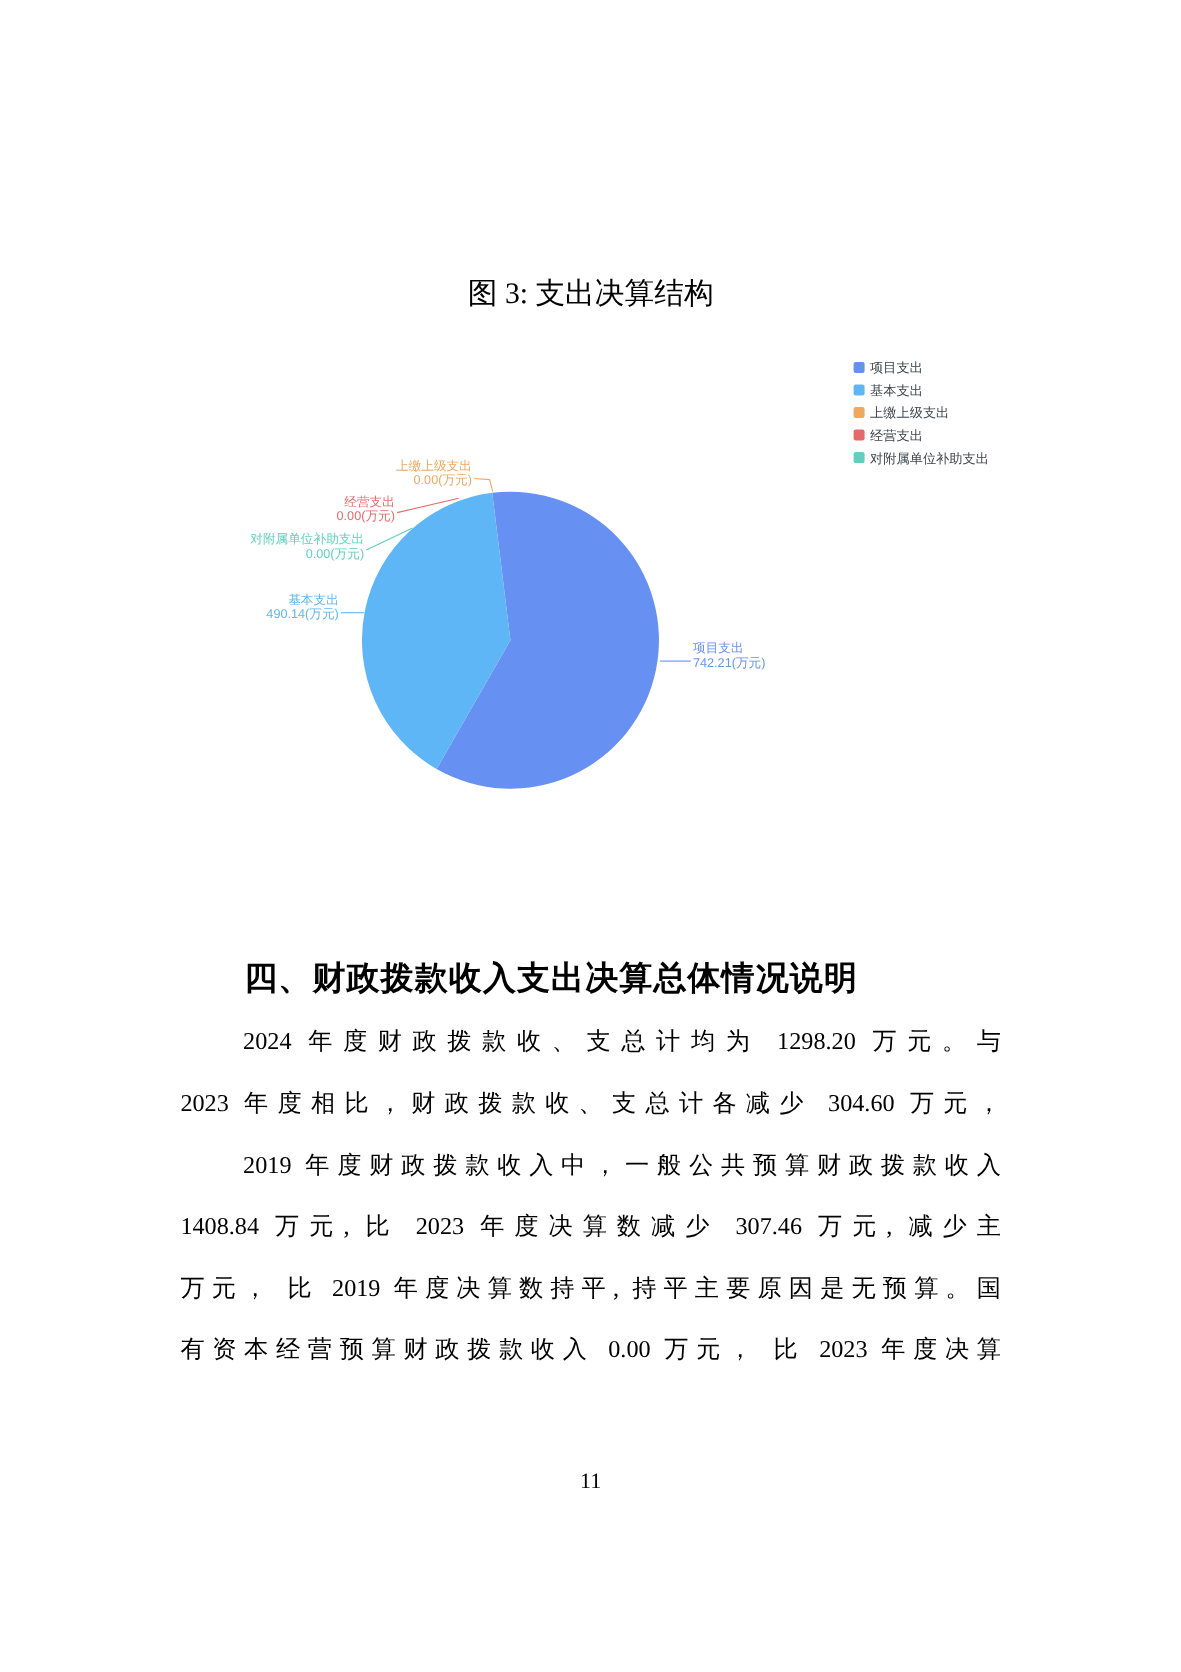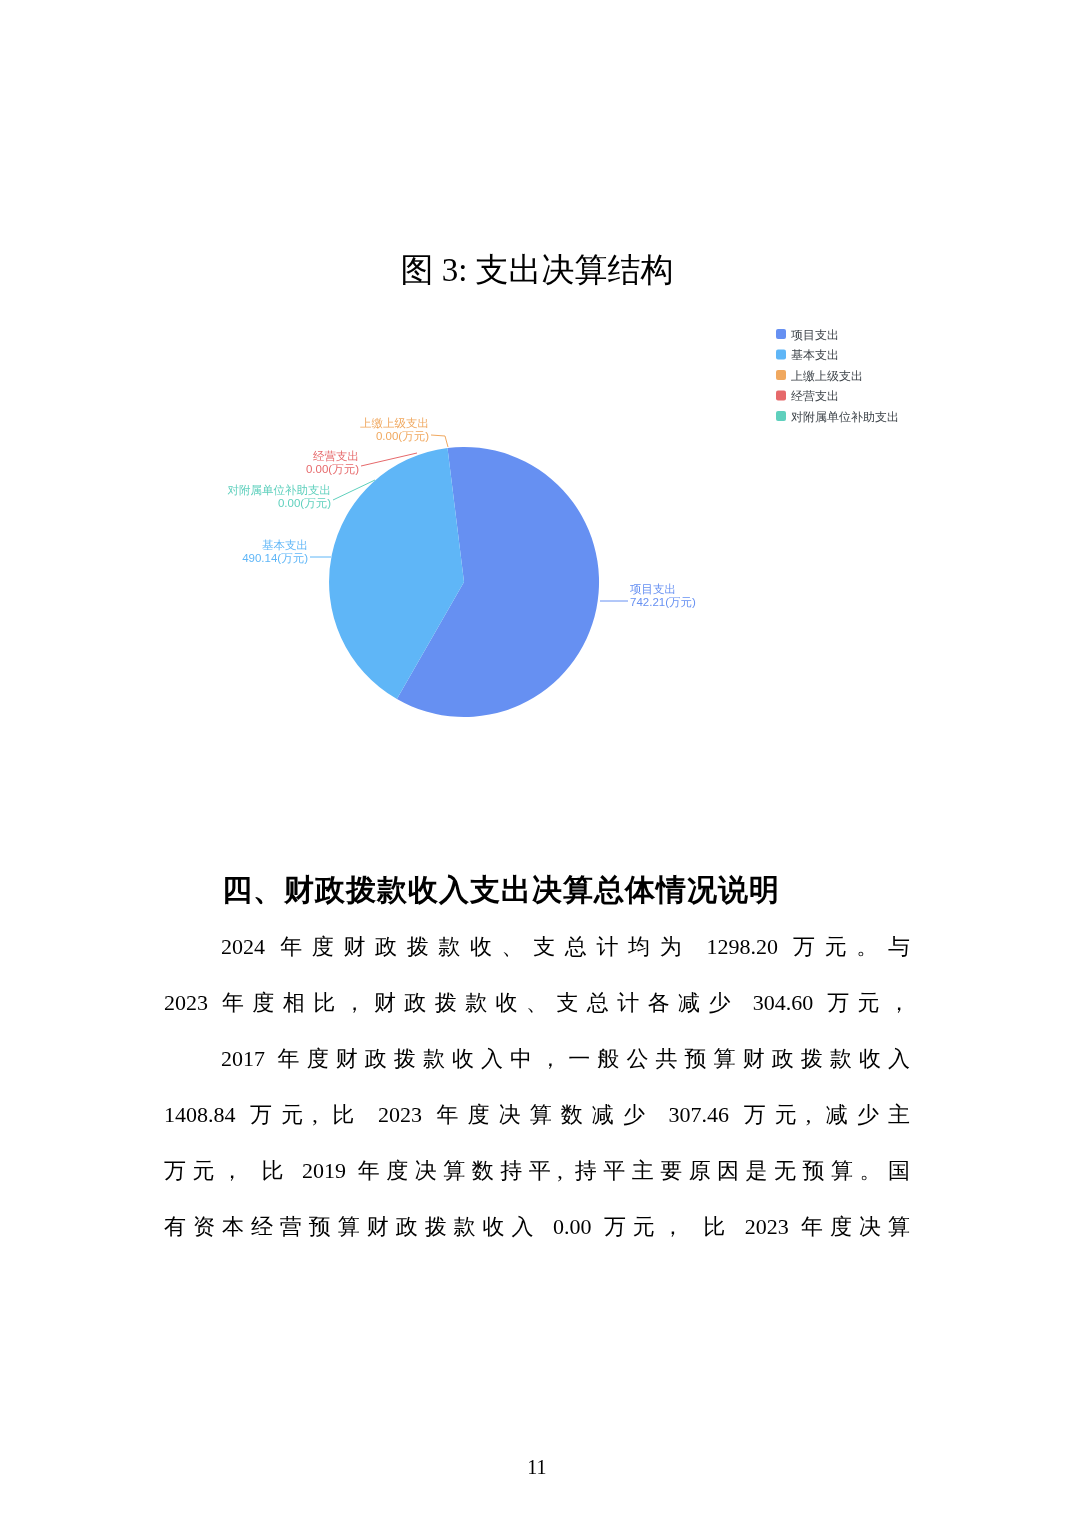--- a/index.html
+++ b/index.html
@@ -16,21 +16,21 @@
     position: absolute;
     left: 164px; top: 130px; width: 746px;
     font-size: 28px;
   }
   .intro .line { height: 57px; line-height: 57px; white-space: nowrap; }
   .jl { text-align: justify; text-align-last: justify; white-space: normal !important; }
   .figure-title {
     position: absolute;
     left: 164px; top: 248px; width: 746px;
     text-align: center;
-    font-size: 33px;
+    font-size: 27px;
   }
   .chart-area {
     position: absolute;
     left: 0; top: 290px; width: 1074px; height: 510px;
   }
   .chart-area svg { display: block; }
   .section-heading {
     position: absolute;
     left: 222px; top: 872px;
     font-family: "Liberation Sans", "DejaVu Sans", sans-serif;
@@ -42,21 +42,21 @@
   .body-lines {
     position: absolute;
     left: 164px; top: 919px; width: 746px;
     font-size: 22px;
   }
   .body-lines .line { height: 56px; line-height: 56px; }
   .indent { padding-left: 57px; }
   .lastline { text-align: justify; text-align-last: left; }
   .page-number {
     position: absolute;
-    left: 0; top: 1456px; width: 1074px;
+    left: 0; top: 1336px; width: 1074px;
     text-align: center;
     font-size: 20px;
   }
 </style>
 </head>
 <body>
 
 <div class="page">
 
 
@@ -97,21 +97,21 @@
           <text x="791" y="420.5" font-size="12" font-family="&quot;Liberation Sans&quot;,&quot;DejaVu Sans&quot;,sans-serif" fill="#3d4349">对附属单位补助支出</text>
         </g>
       </svg>
   </div>
 
   <div class="section-heading">四、财政拨款收入支出决算总体情况说明</div>
 
   <div class="body-lines">
     <div class="line jl indent">2024 年度财政拨款收、支总计均为 1298.20 万元。与</div>
     <div class="line jl">2023 年度相比，财政拨款收、支总计各减少 304.60 万元，</div>
-    <div class="line jl indent">2017 年度财政拨款收入中，一般公共预算财政拨款收入</div>
+    <div class="line jl indent">2019 年度财政拨款收入中，一般公共预算财政拨款收入</div>
     <div class="line jl">1408.84 万元, 比 2023 年度决算数减少 307.46 万元, 减少主</div>
     <div class="line jl">万元， 比 2019 年度决算数持平, 持平主要原因是无预算。国</div>
     <div class="line jl">有资本经营预算财政拨款收入 0.00 万元， 比 2023 年度决算</div>
   </div>
 
   <div class="page-number">11</div>
 
 </div>
 
 </body></html>

